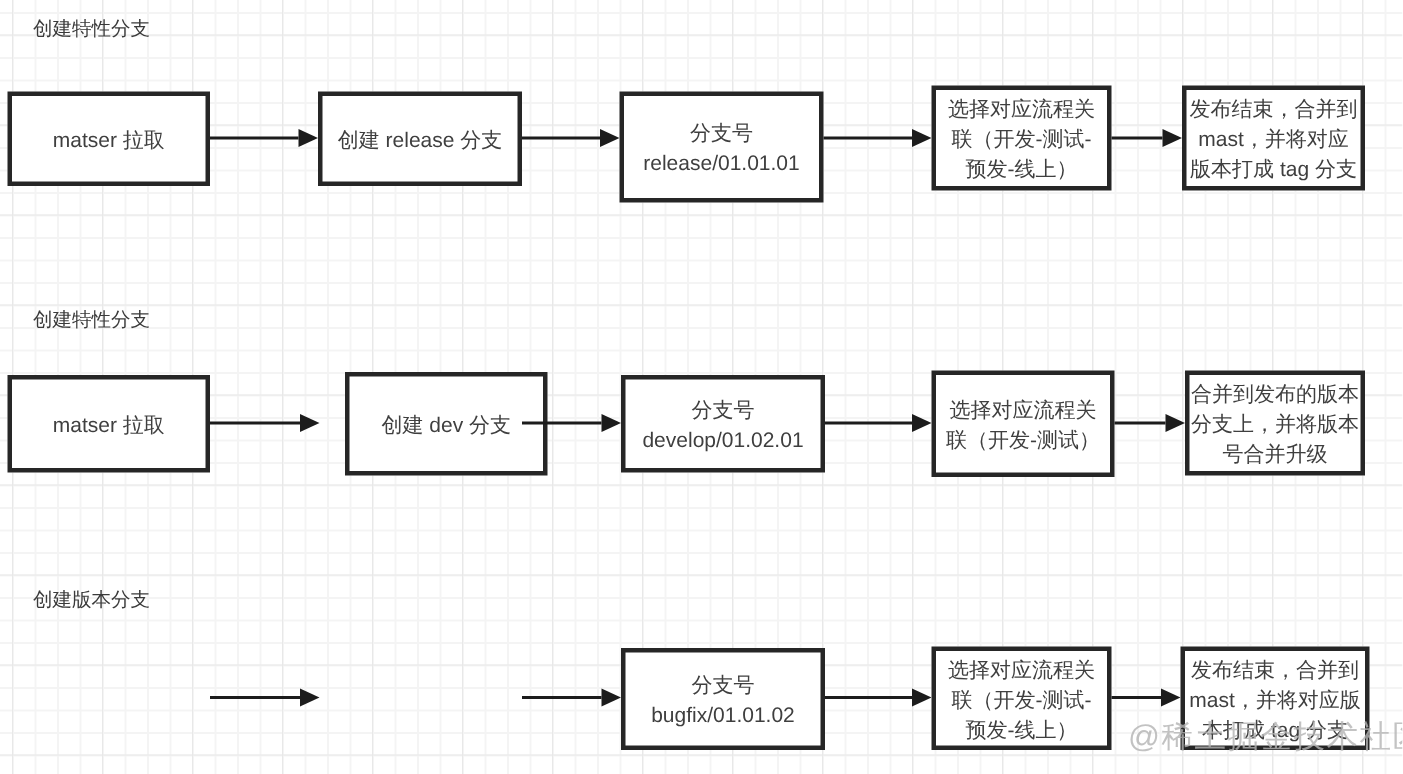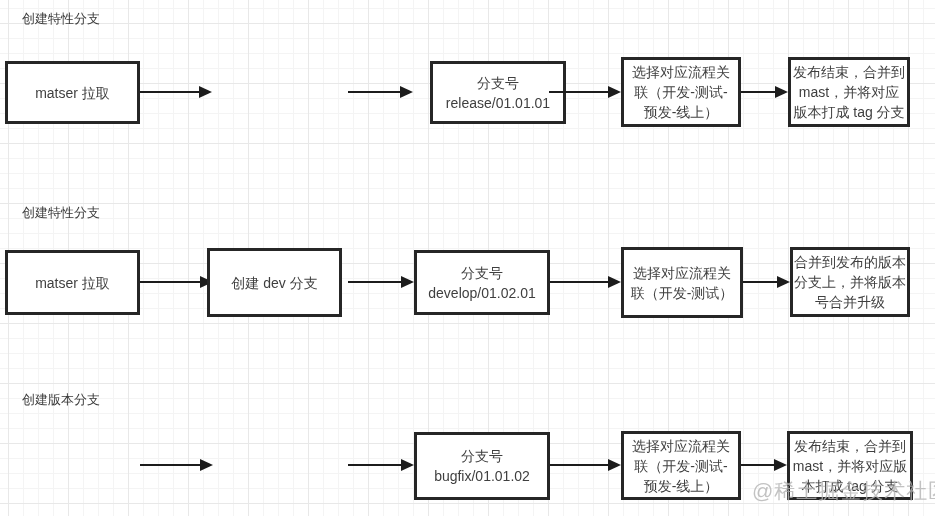--- a/index.html
+++ b/index.html
@@ -83,44 +83,47 @@
 
 <div class="canvas">
 
   <div class="section-title" style="left:22px; top:10px;">创建特性分支</div>
 
   <div class="node pad2" style="left:5px; top:61px; width:135px; height:63px;">
     <span class="node-label">matser 拉取</span>
   </div>
   <div class="arrow" style="left:140px; top:91px; width:59px;"></div>
 
+  <div class="node pad2" style="left:212px; top:61px; width:136px; height:63px;">
+    <span class="node-label">创建 release 分支</span>
+  </div>
   <div class="arrow" style="left:348px; top:91px; width:52px;"></div>
 
-  <div class="node pad2" style="left:413px; top:61px; width:136px; height:63px;margin-left:17px;">
+  <div class="node pad2" style="left:413px; top:61px; width:136px; height:74px;">
     <span class="node-label">分支号 release/01.01.01</span>
   </div>
   <div class="arrow" style="left:549px; top:91px; width:59px;"></div>
 
   <div class="node pad4" style="left:621px; top:57px; width:120px; height:70px;">
     <span class="node-label">选择对应流程关联（开发-测试-预发-线上）</span>
   </div>
   <div class="arrow" style="left:741px; top:91px; width:34px;"></div>
 
   <div class="node pad1" style="left:788px; top:57px; width:122px; height:70px;">
     <span class="node-label">发布结束，合并到 mast，并将对应版本打成 tag 分支</span>
   </div>
 
   <div class="section-title" style="left:22px; top:204px;">创建特性分支</div>
 
   <div class="node pad2" style="left:5px; top:250px; width:135px; height:65px;">
     <span class="node-label">matser 拉取</span>
   </div>
   <div class="arrow" style="left:140px; top:281px; width:60px;"></div>
 
-  <div class="node pad2" style="left:207px; top:248px; width:135px; height:69px;">
+  <div class="node pad2" style="left:230px; top:248px; width:135px; height:69px;">
     <span class="node-label">创建 dev 分支</span>
   </div>
   <div class="arrow" style="left:348px; top:281px; width:53px;"></div>
 
   <div class="node pad2" style="left:414px; top:250px; width:136px; height:65px;">
     <span class="node-label">分支号 develop/01.02.01</span>
   </div>
   <div class="arrow" style="left:550px; top:281px; width:58px;"></div>
 
   <div class="node pad4" style="left:621px; top:247px; width:122px; height:71px;">

